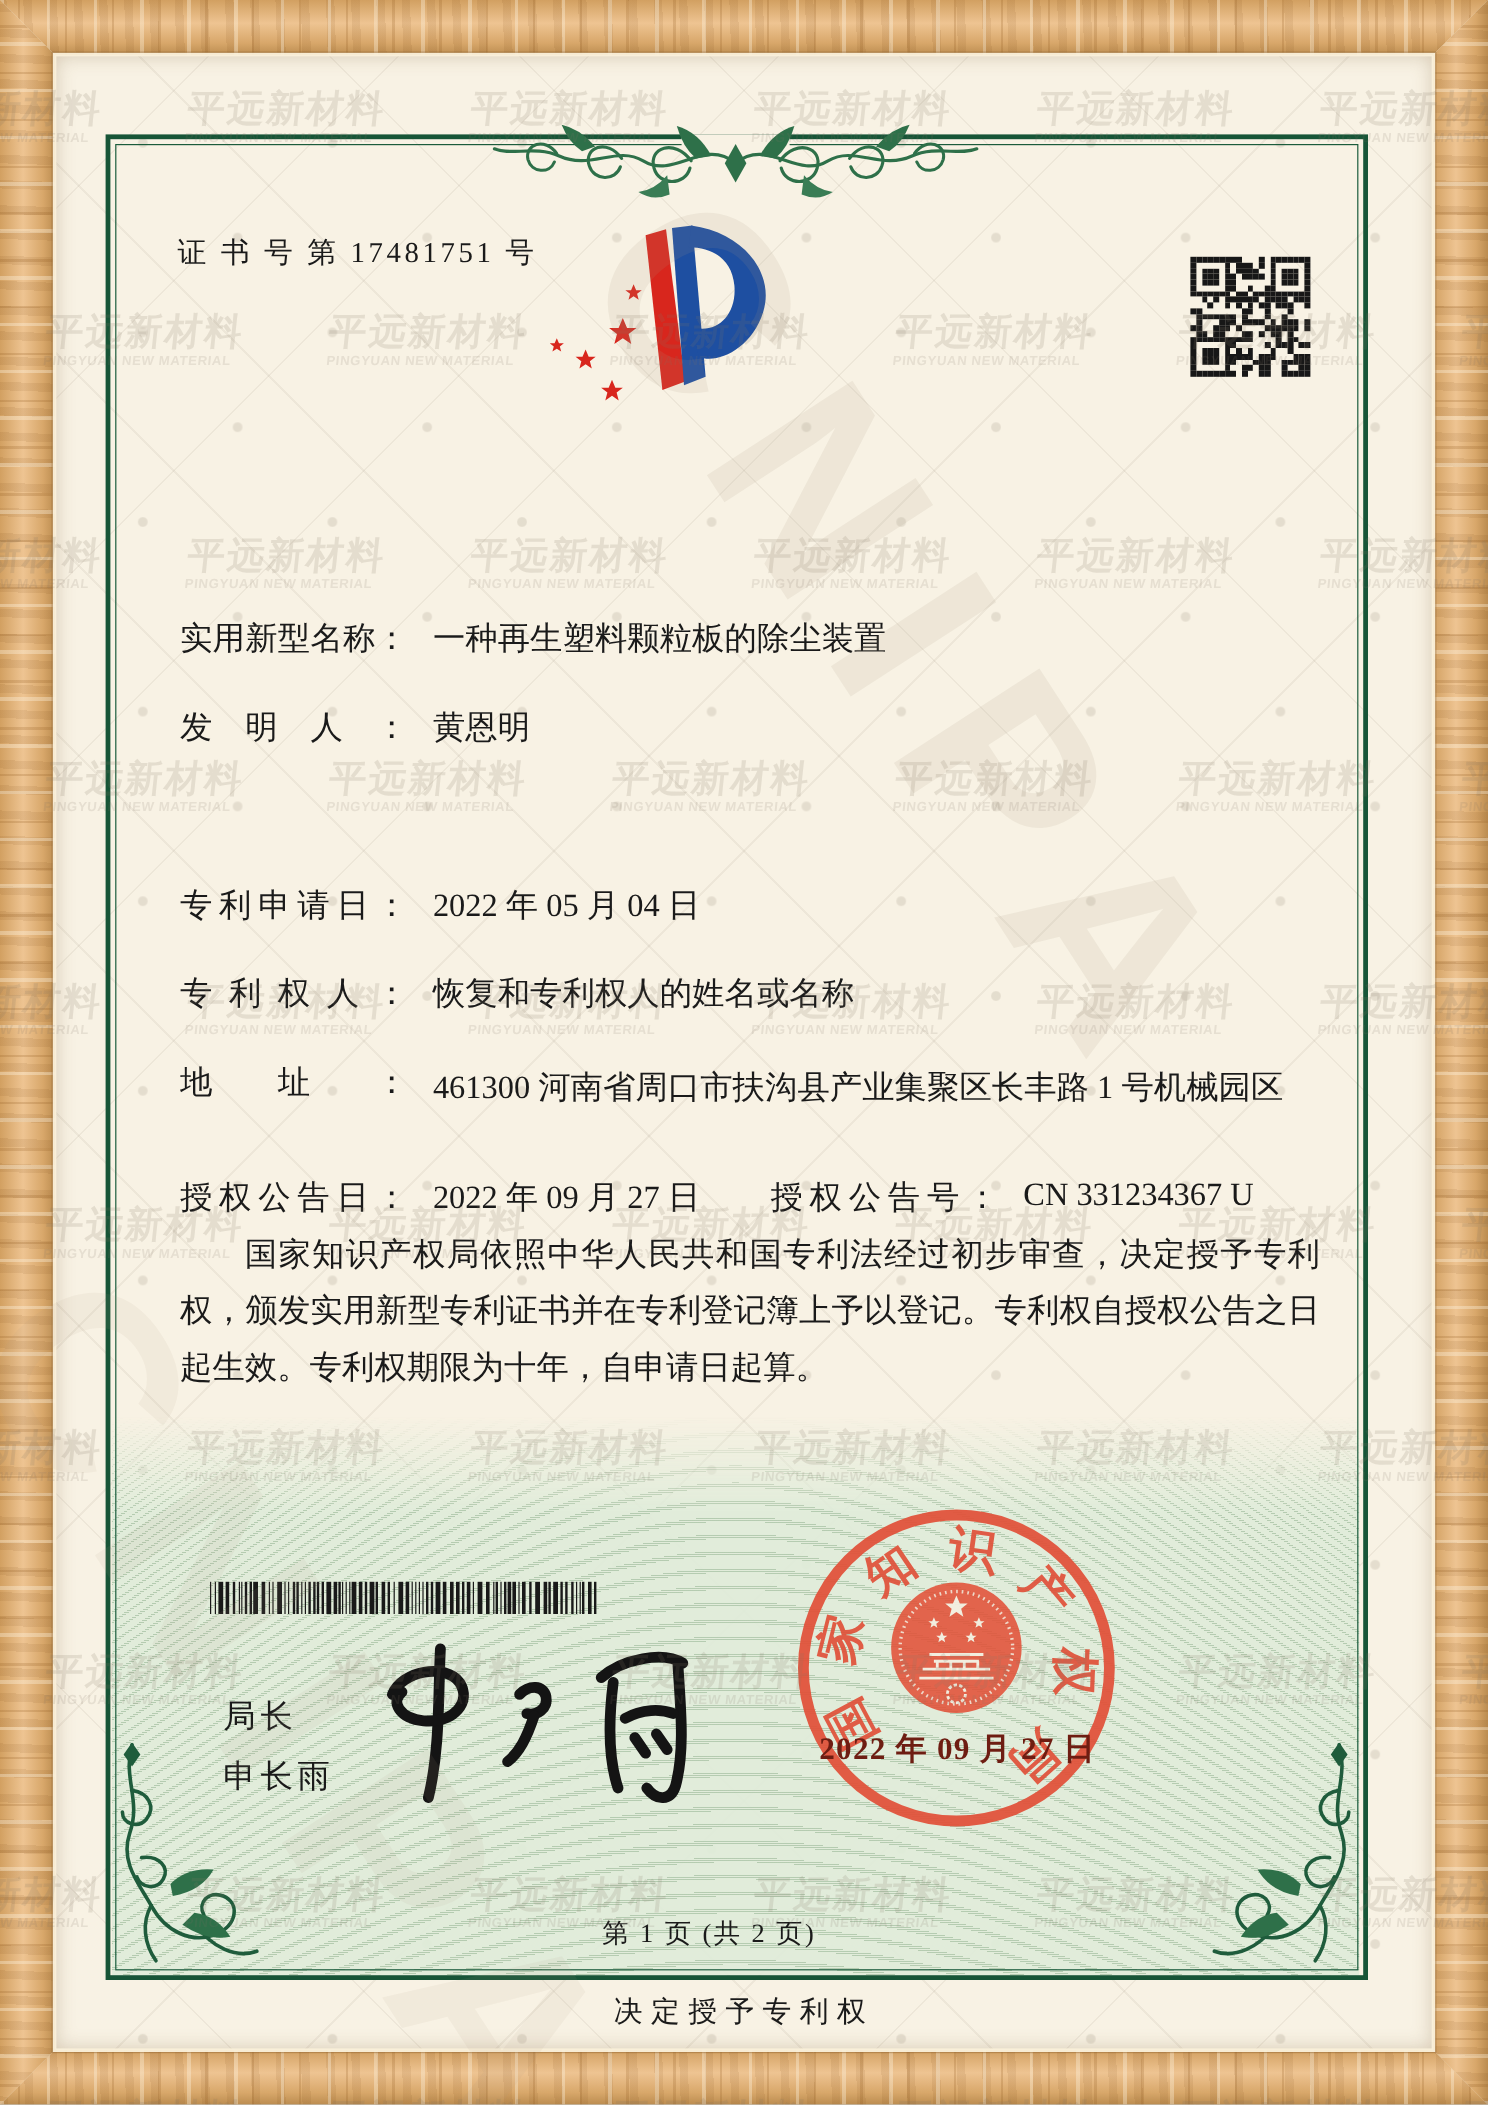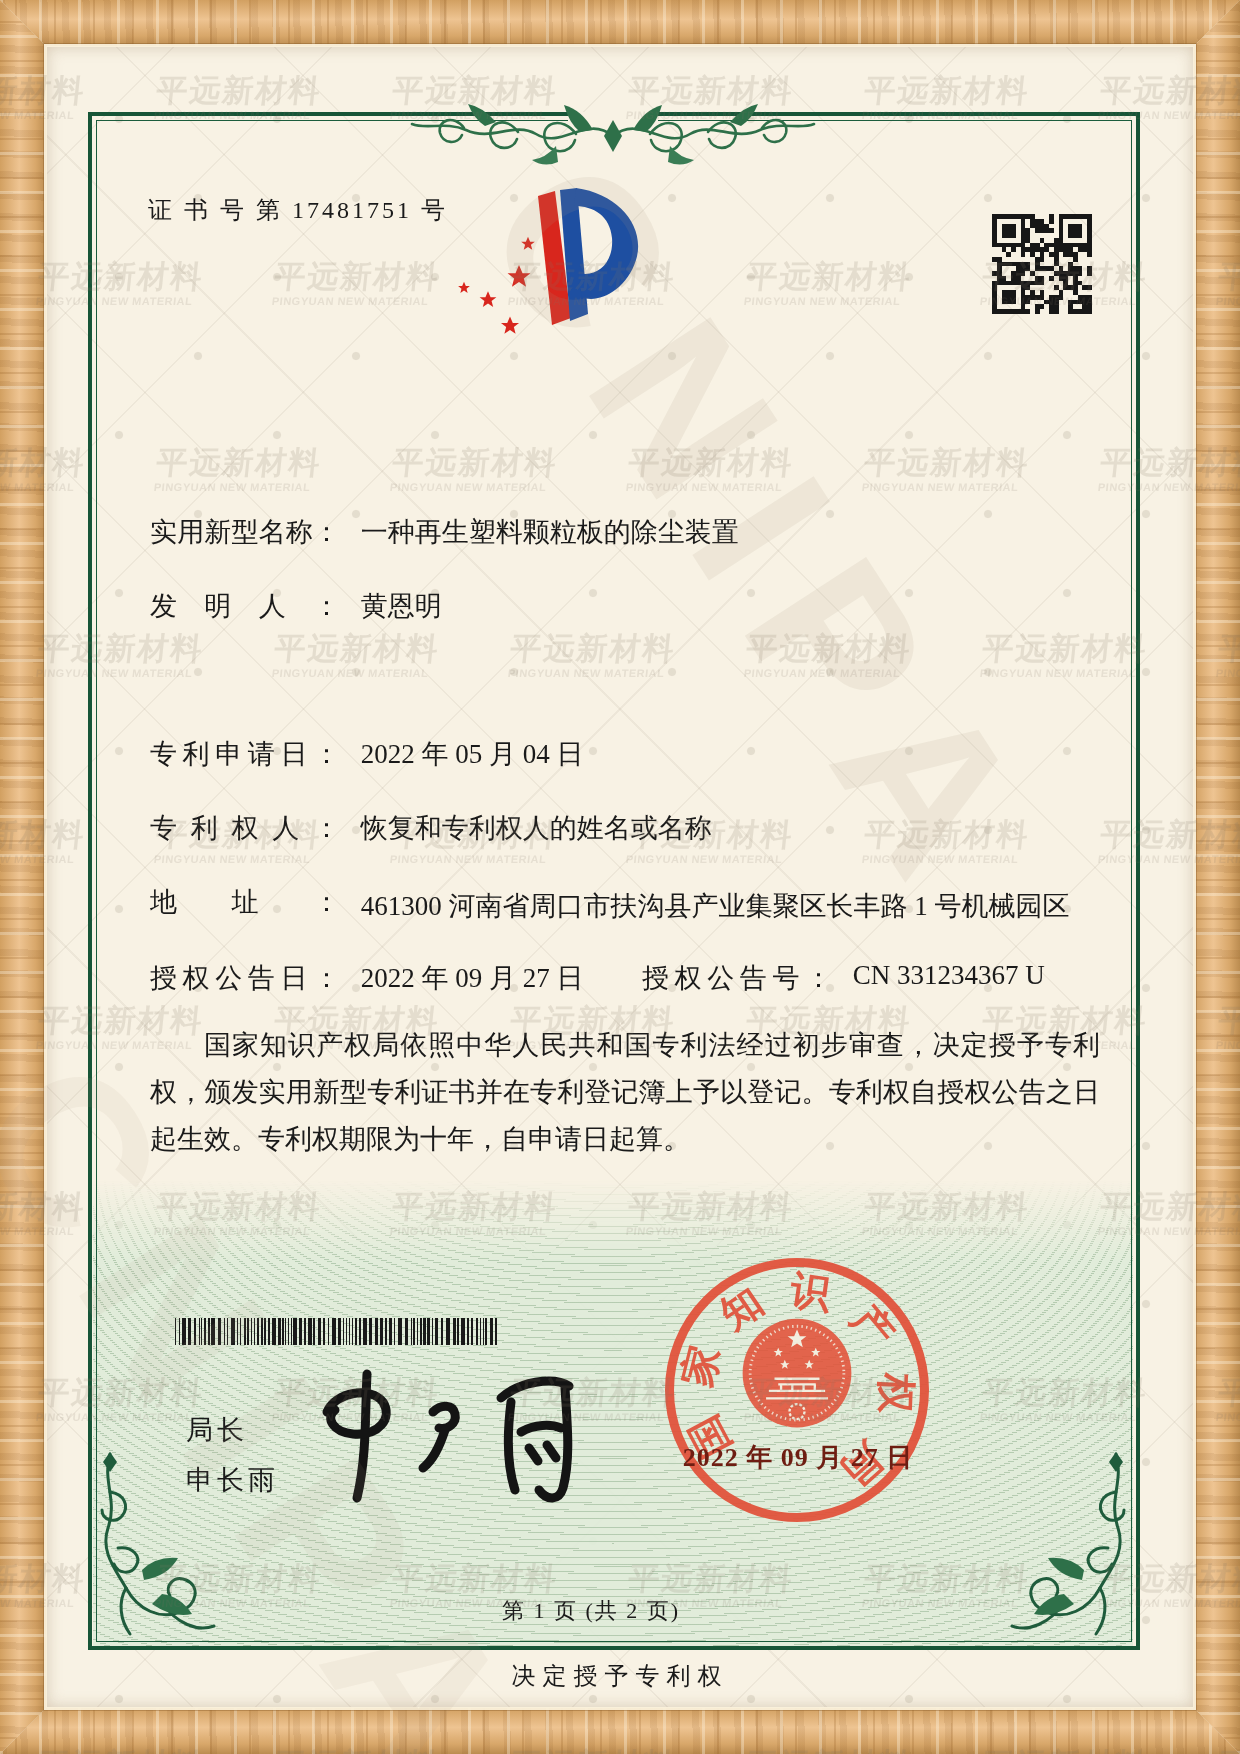--- a/index.html
+++ b/index.html
@@ -637,21 +637,21 @@
     <span class="f-value">2022 年 05 月 04 日</span>
   </div>
   <div class="row" style="top:810px">
     <span class="f-label">专利权人：</span>
     <span class="f-value">恢复和专利权人的姓名或名称</span>
   </div>
   <div class="row" style="top:884px">
     <span class="f-label">地址：</span>
     <span class="f-value wrap">461300 河南省周口市扶沟县产业集聚区长丰路 1 号机械园区</span>
   </div>
-  <div class="row" style="top:960px">
+  <div class="row" style="top:980px">
     <span class="f-label">授权公告日：</span>
     <span class="f-value">2022 年 09 月 27 日</span>
     <span class="pair2">
       <span class="f-label">授权公告号：</span>
       <span class="f-value">CN 331234367 U</span>
     </span>
   </div>
 
   <div class="legal">
     <p>国家知识产权局依照中华人民共和国专利法经过初步审查，决定授予专利权，颁发实用新型专利证书并在专利登记簿上予以登记。专利权自授权公告之日起生效。专利权期限为十年，自申请日起算。</p>

